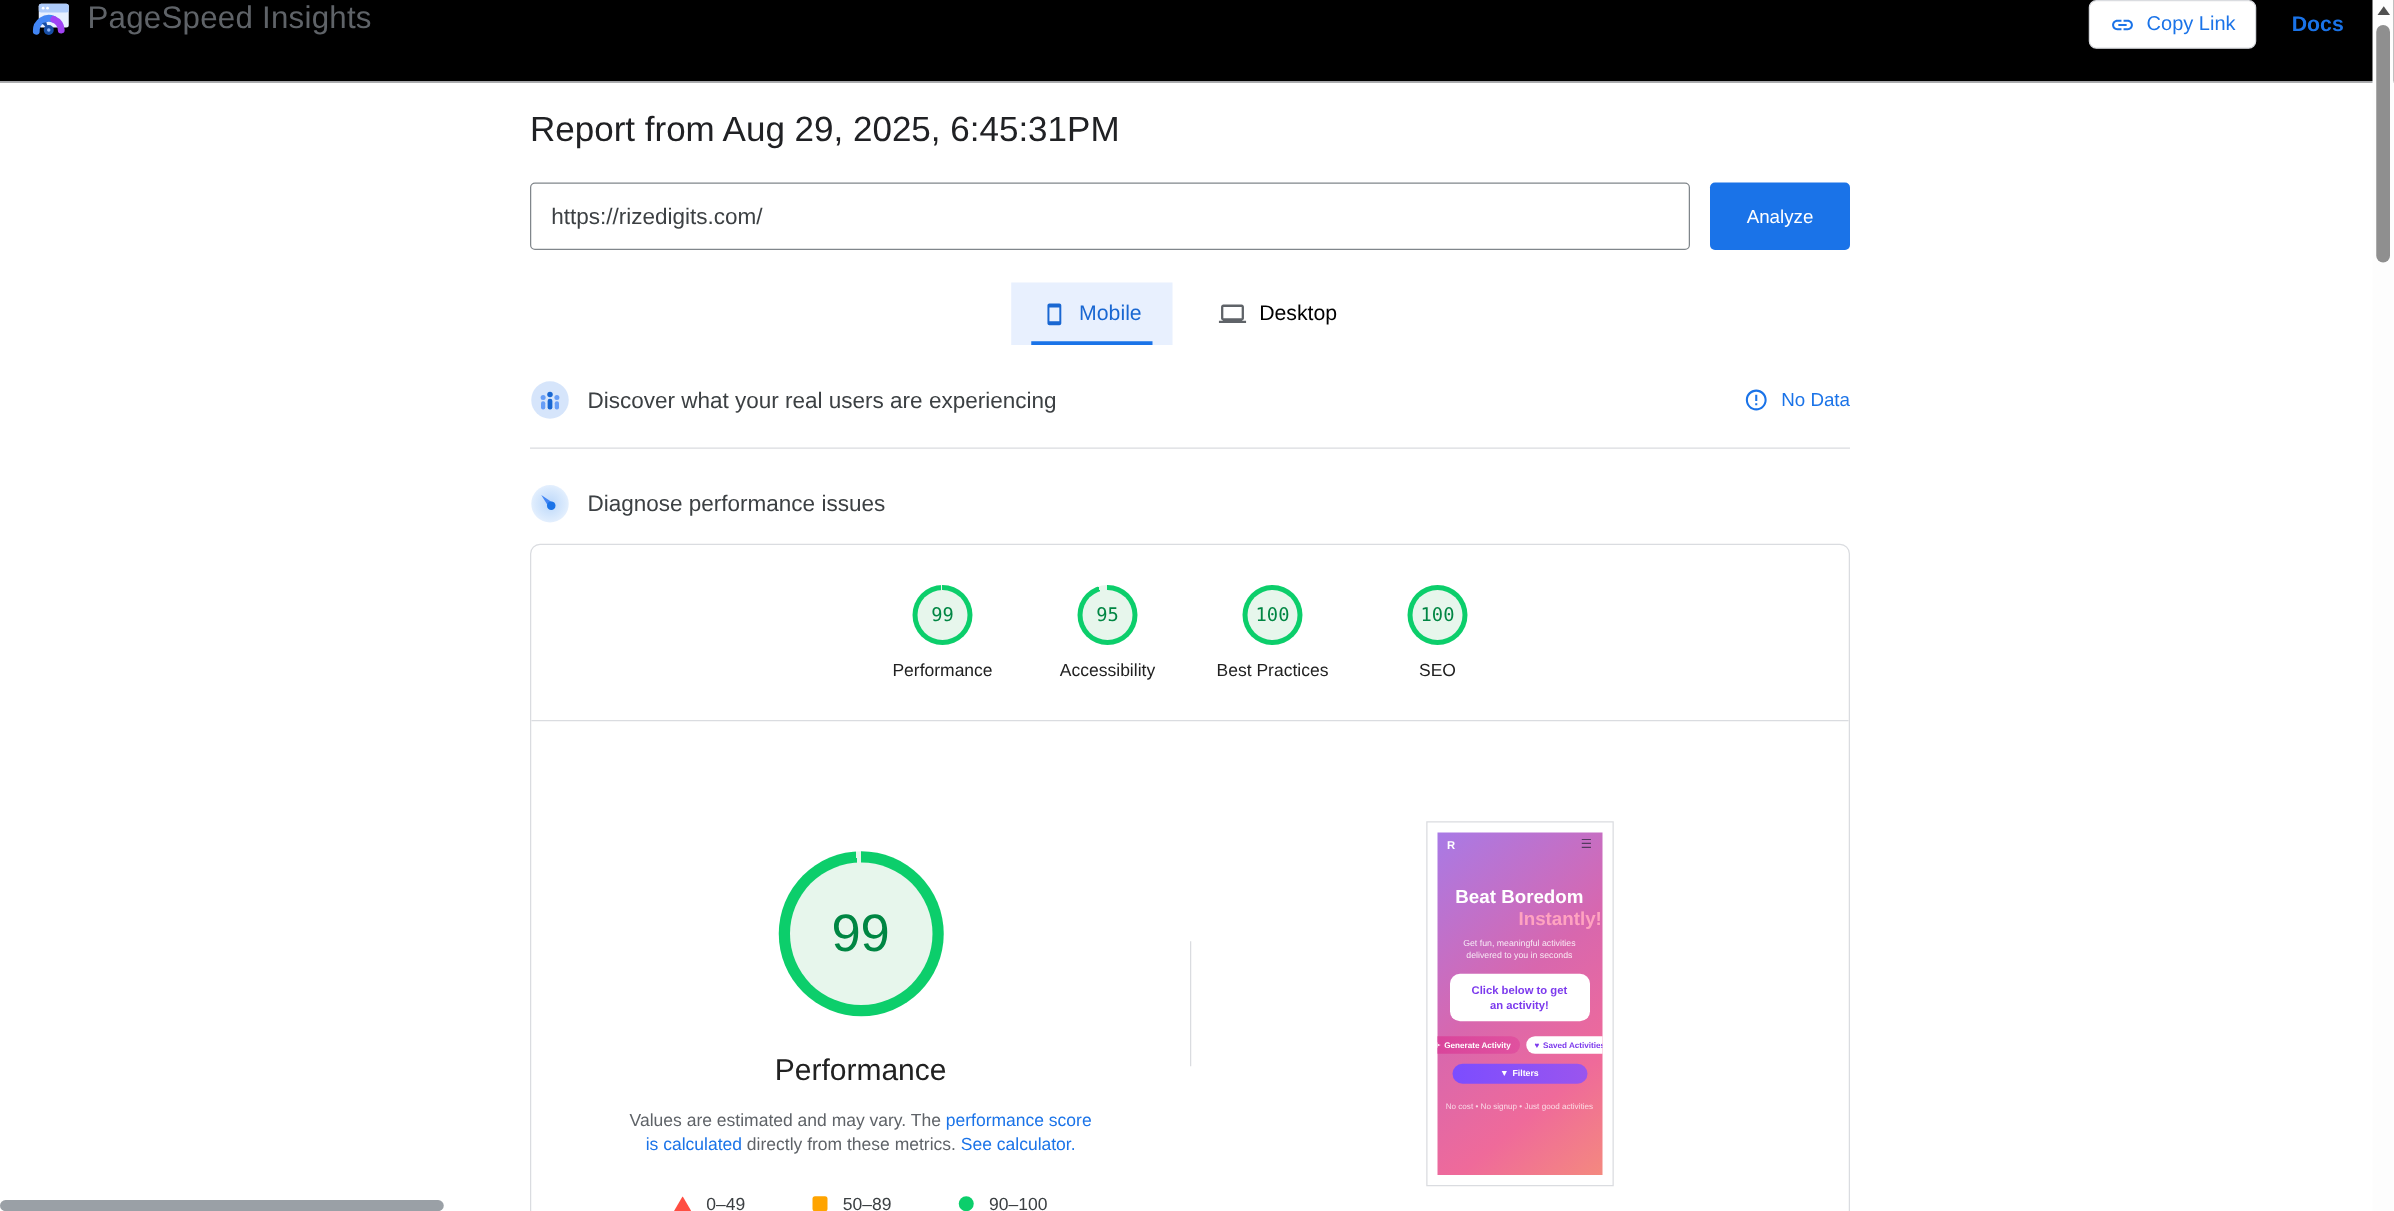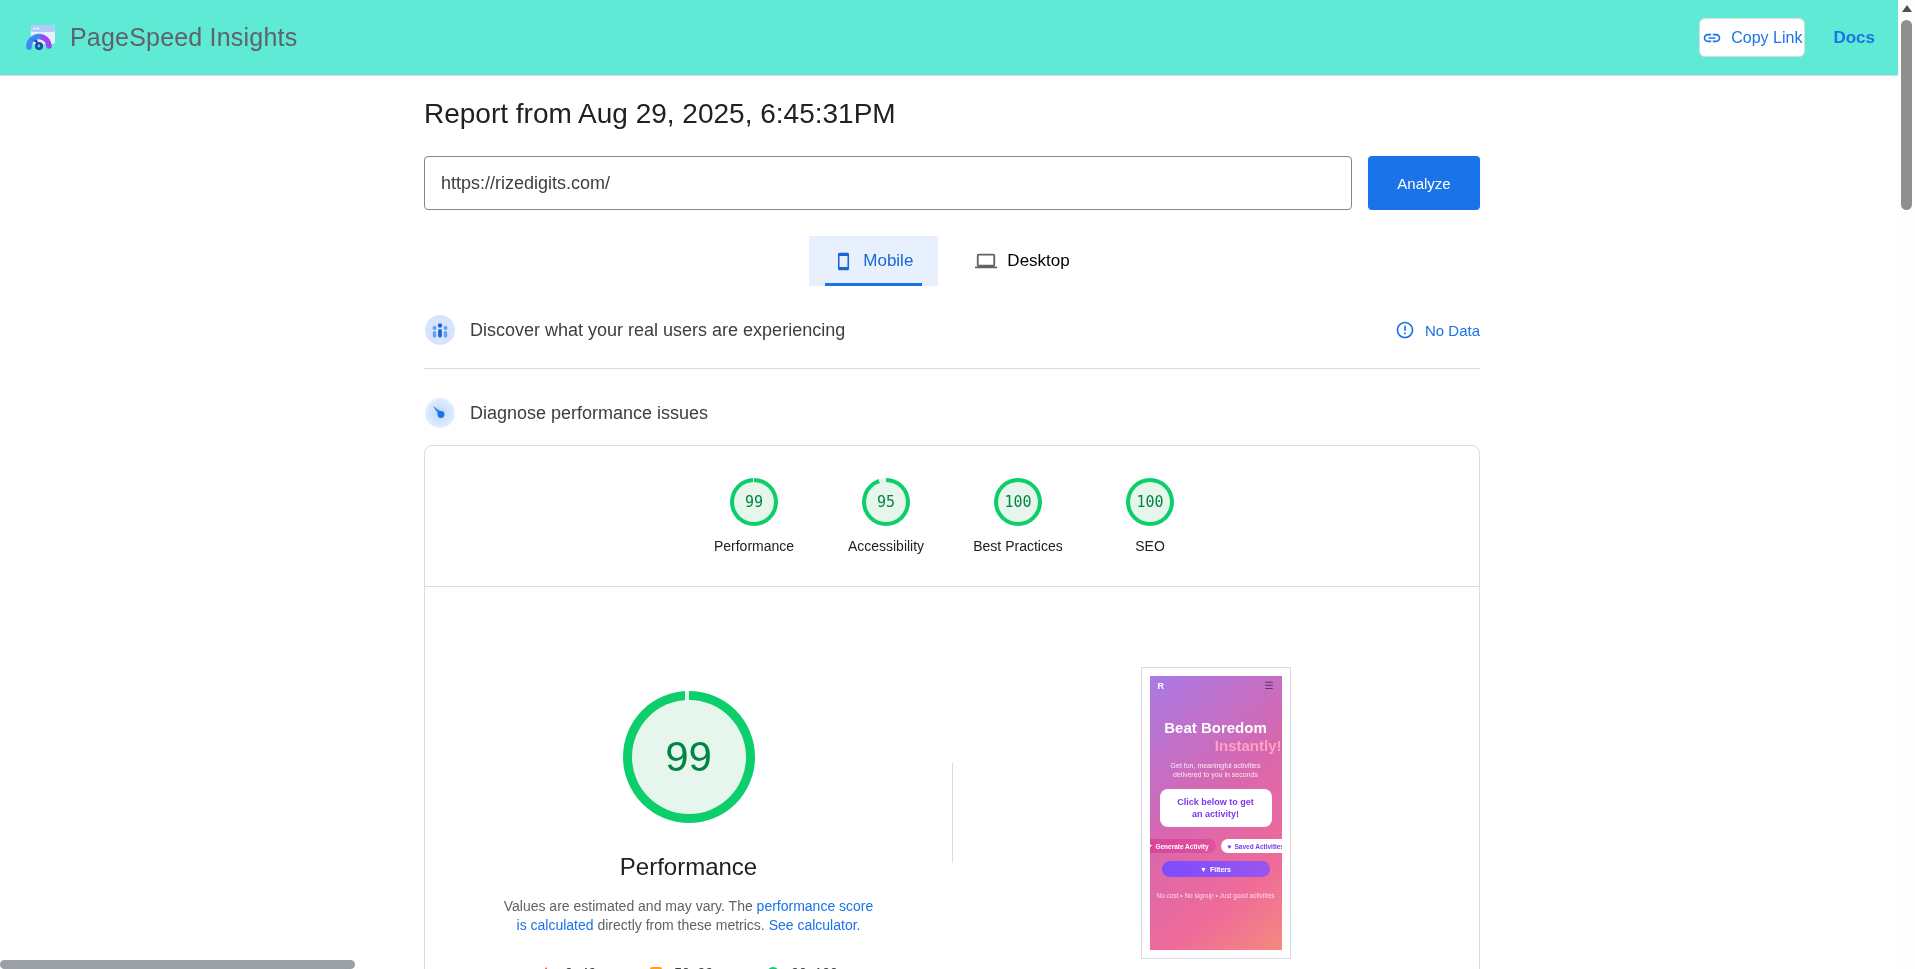--- a/index.html
+++ b/index.html
@@ -1,27 +1,27 @@
 <!DOCTYPE html>
 <html><head>
 <meta charset="utf-8">
 <style>
   * { margin:0; padding:0; box-sizing:border-box; }
   html,body { width:1915px; height:969px; overflow:hidden; background:#fff;
     font-family:"Liberation Sans", sans-serif; }
   body { position:relative; }
 
   
-  .app-header { height:76px; display:flex; align-items:center; padding:0 40px 0 26px;
-    border-bottom:1px solid #dadce0; background:#5eead4; }
+  .app-header { height:66px; display:flex; align-items:flex-start; padding:0 40px 0 26px;
+    border-bottom:1px solid #dadce0; background:#000000; }
   .logo-svg { width:32px; height:32px; }
   .app-title { font-size:25px; color:#5f6368; margin-left:12px; letter-spacing:.2px; }
   .header-right { margin-left:auto; display:flex; align-items:center; gap:28px; }
   .copy-link-btn { display:flex; align-items:center; gap:9px; border:1px solid #dadce0;
-    background:#fff; border-radius:6px; height:39px; padding:0 2px; cursor:pointer;
+    background:#fff; border-radius:6px; height:39px; padding:0 16px; cursor:pointer;
     color:#1a73e8; font-size:16px; font-weight:500; font-family:inherit; }
   .docs-link { color:#1a73e8; font-size:17px; font-weight:600; text-decoration:none; cursor:pointer; }
 
   
   .content { width:1056px; margin-left:424px; }
   .report-title { font-size:28px; font-weight:400; color:#202124; margin-top:22px; }
 
   .url-row { display:flex; gap:16px; margin-top:26px; }
   .url-input { flex:1; height:54px; border:1px solid #80868b; border-radius:4px;
     padding:0 16px; font-size:18px; color:#3c4043; font-family:inherit; outline:none; }

